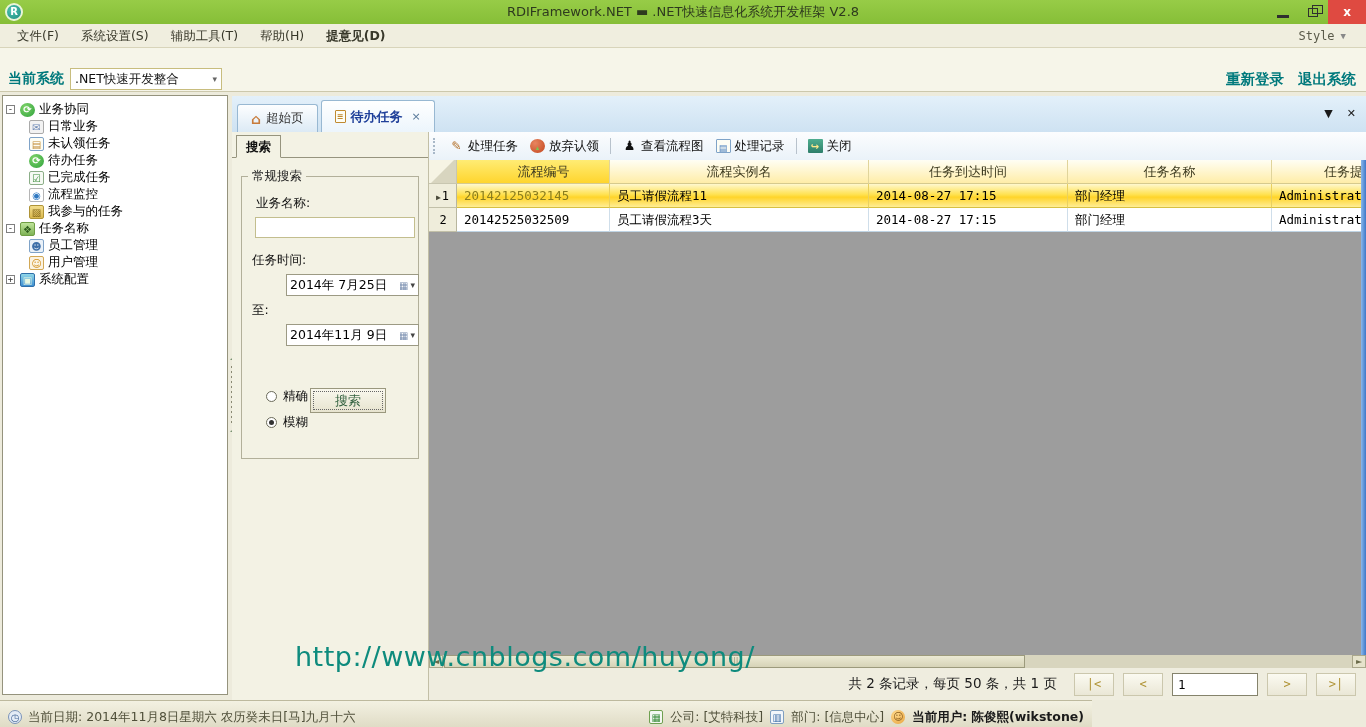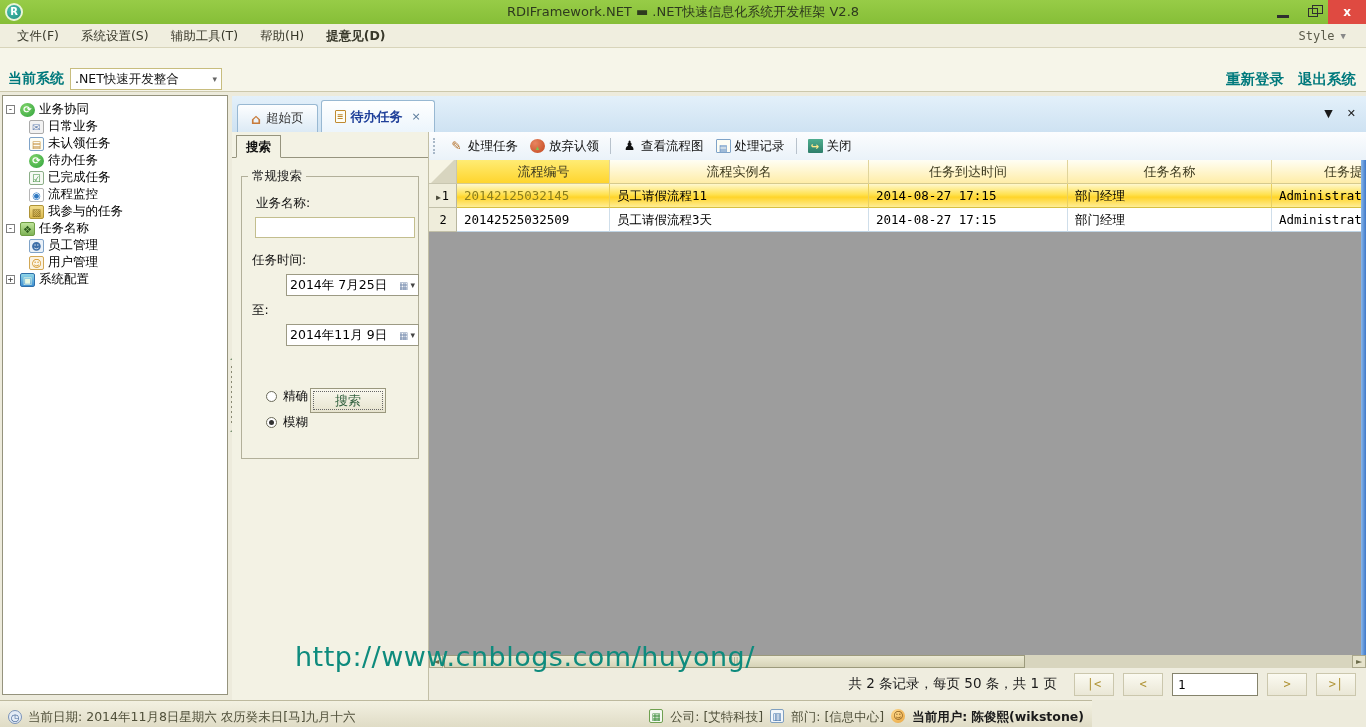--- a/index.html
+++ b/index.html
@@ -151,21 +151,21 @@
   .pg-summary { font-size:13.5px; color:#1A1A1A; margin-right:8px; }
   .pg-btn { width:40px; height:23px; background:linear-gradient(#FBFAF1,#EAE7D6); border:1px solid #CBC7AD; color:#B09437; font-size:12px; text-align:center; line-height:21px; font-family:"DejaVu Sans Mono",monospace; }
   .pg-input { width:86px; height:23px; background:#fff; border:1px solid #85836C; font-size:12.5px; padding-left:5px; font-family:"DejaVu Sans Mono",monospace; }
 
   
   .watermark { position:absolute; left:295px; top:641px; font-size:27px; color:#0E8B7D; letter-spacing:0.5px; z-index:60; pointer-events:none; }
 
   
   .statusbar { position:absolute; left:0; top:700px; width:1092px; height:27px; background:linear-gradient(#F3F1E2,#DBD7BF); border-top:1px solid #BDB99E; display:flex; align-items:center; padding:16px 8px; color:#50503A; }
   .sb-left { display:flex; align-items:center; gap:6px; }
-  .sb-right { margin-left:auto; display:flex; gap:7px; }
+  .sb-right { margin-left:auto; display:flex; align-items:center; gap:7px; }
   .sbicon { width:14px; height:14px; flex:none; border-radius:2px; font-size:10px; line-height:14px; text-align:center; }
   .ic-clock { border-radius:50%; background:#E4ECF6; border:1px solid #7A93B8; color:#4A6B9A; }
   .ic-clock::before { content:'◷'; font-size:10px; }
   .ic-company { background:#F4F8F2; border:1px solid #6FA050; color:#3E8E3E; }
   .ic-company::before { content:'▦'; }
   .ic-dept { background:#F2F6FA; border:1px solid #7F9FC0; color:#3E6FA8; }
   .ic-dept::before { content:'▥'; }
   .ic-cuser { border-radius:50%; background:radial-gradient(circle at 35% 30%, #FFD98A, #E8A33D); color:#8A5E1E; }
   .ic-cuser::before { content:'☺'; }
   .sb-text { font-size:12.5px; }

